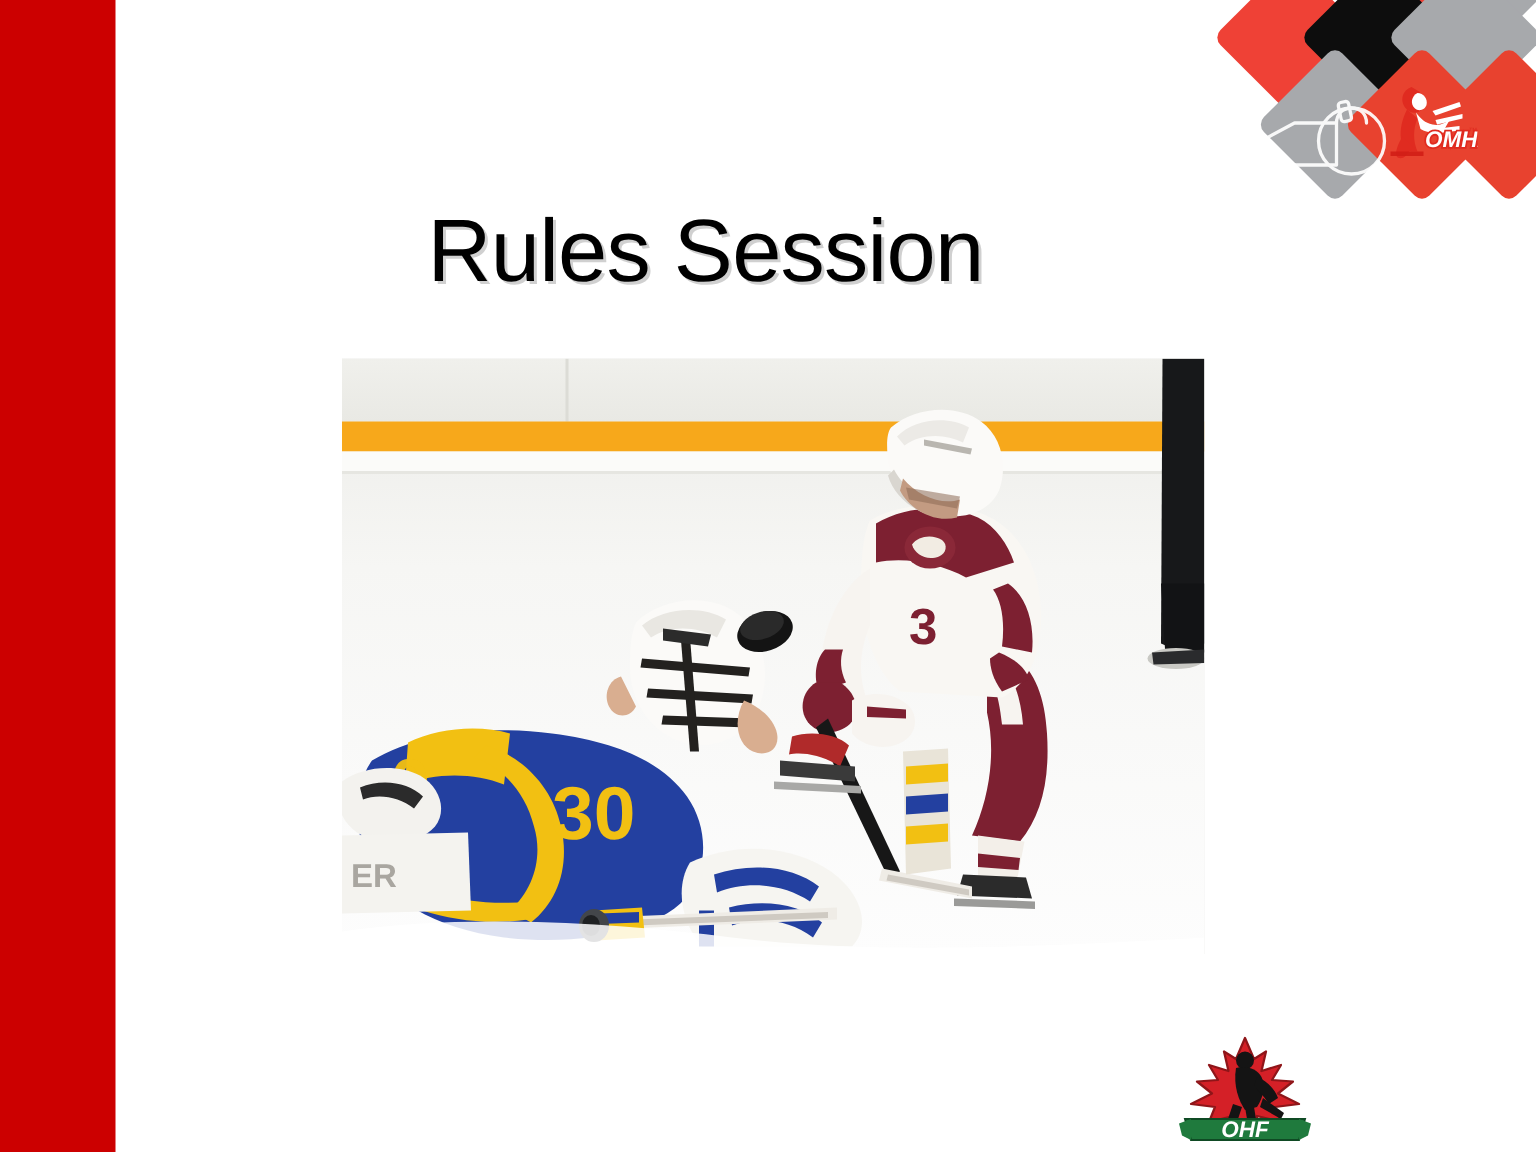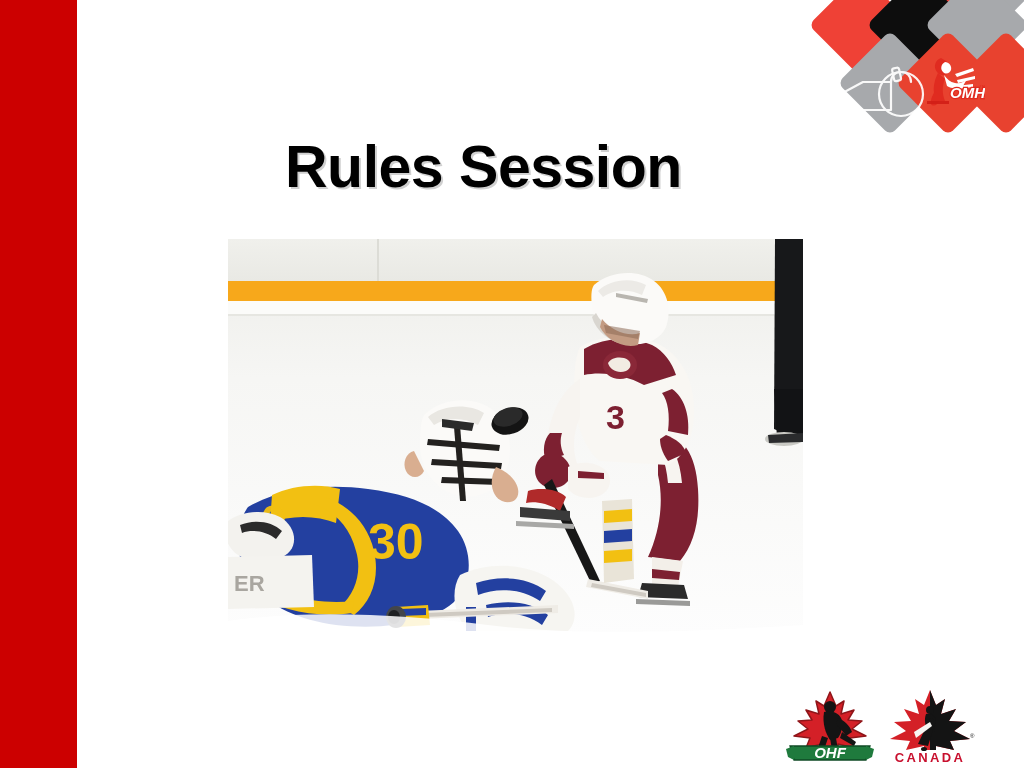--- a/index.html
+++ b/index.html
@@ -83,21 +83,21 @@
     pointer-events: none;
   }
 
   
   .title {
     position: absolute;
     left: 285px;
     top: 137px;
     width: 620px;
     font-size: 59px;
-    font-weight: bold;
+    font-weight: normal;
     color: #000000;
     letter-spacing: -0.5px;
     line-height: 1.05;
     text-shadow: 2px 2px 0 rgba(120,120,120,0.35);
     white-space: nowrap;
   }
 
   
   .photo {
     position: absolute;
@@ -361,36 +361,16 @@
           <path d="M56 42 L70 52 L68 56 L54 48 Z"></path>
         </g>
 
         <path d="M4 56 L84 56 L80 70 L8 70 Z" fill="#1f7a3d" stroke="#0f4a24" stroke-width="1.3"></path>
         <path d="M0 59 L8 56 L8 70 L2 67 Z" fill="#1f7a3d"></path>
         <path d="M88 59 L80 56 L80 70 L86 67 Z" fill="#1f7a3d"></path>
         <text x="44" y="68" text-anchor="middle" font-family="'Liberation Sans', sans-serif" font-size="15" font-weight="bold" font-style="italic" fill="#ffffff">OHF</text>
       </svg>
     </div>
 
-    <div class="canada-logo">
-      <svg width="92" height="76" viewBox="0 0 92 76">
-
-        <path d="M46 2 L52 17 L61 11 L57 26 L72 21 L65 33 L82 34 L70 43 L86 51
-                 L66 53 L70 62 L52 58 L52 62 L40 62 L40 58 L22 62 L26 53 L6 51
-                 L22 43 L10 34 L27 33 L20 21 L35 26 L31 11 L40 17 Z" fill="#d42027"></path>
-        <path d="M46 2 L52 17 L61 11 L57 26 L72 21 L65 33 L82 34 L70 43 L86 51
-                 L66 53 L70 62 L52 58 L52 62 L46 62 Z" fill="#141414"></path>
-
-        <g fill="#141414">
-          <ellipse cx="46" cy="22" rx="4" ry="4"></ellipse>
-          <path d="M42 26 C46 25 51 27 52 32 L50 44 L44 44 C41 38 40 31 42 26 Z"></path>
-          <path d="M34 56 L46 30 L52 32 L44 58 Z"></path>
-        </g>
-        <path d="M30 44 L46 34 L48 38 L32 50 Z" fill="#f7f6f3"></path>
-        <ellipse cx="40" cy="61" rx="3" ry="2" fill="#141414"></ellipse>
-        <text x="86" y="50" font-family="'Liberation Sans', sans-serif" font-size="6" fill="#141414">®</text>
-        <text x="46" y="74" text-anchor="middle" font-family="'Liberation Sans', sans-serif" font-size="13" font-weight="bold" letter-spacing="2.4" fill="#c8102e">CANADA</text>
-      </svg>
-    </div>
 
   </div>
 
 </div>
 
 </body></html>

